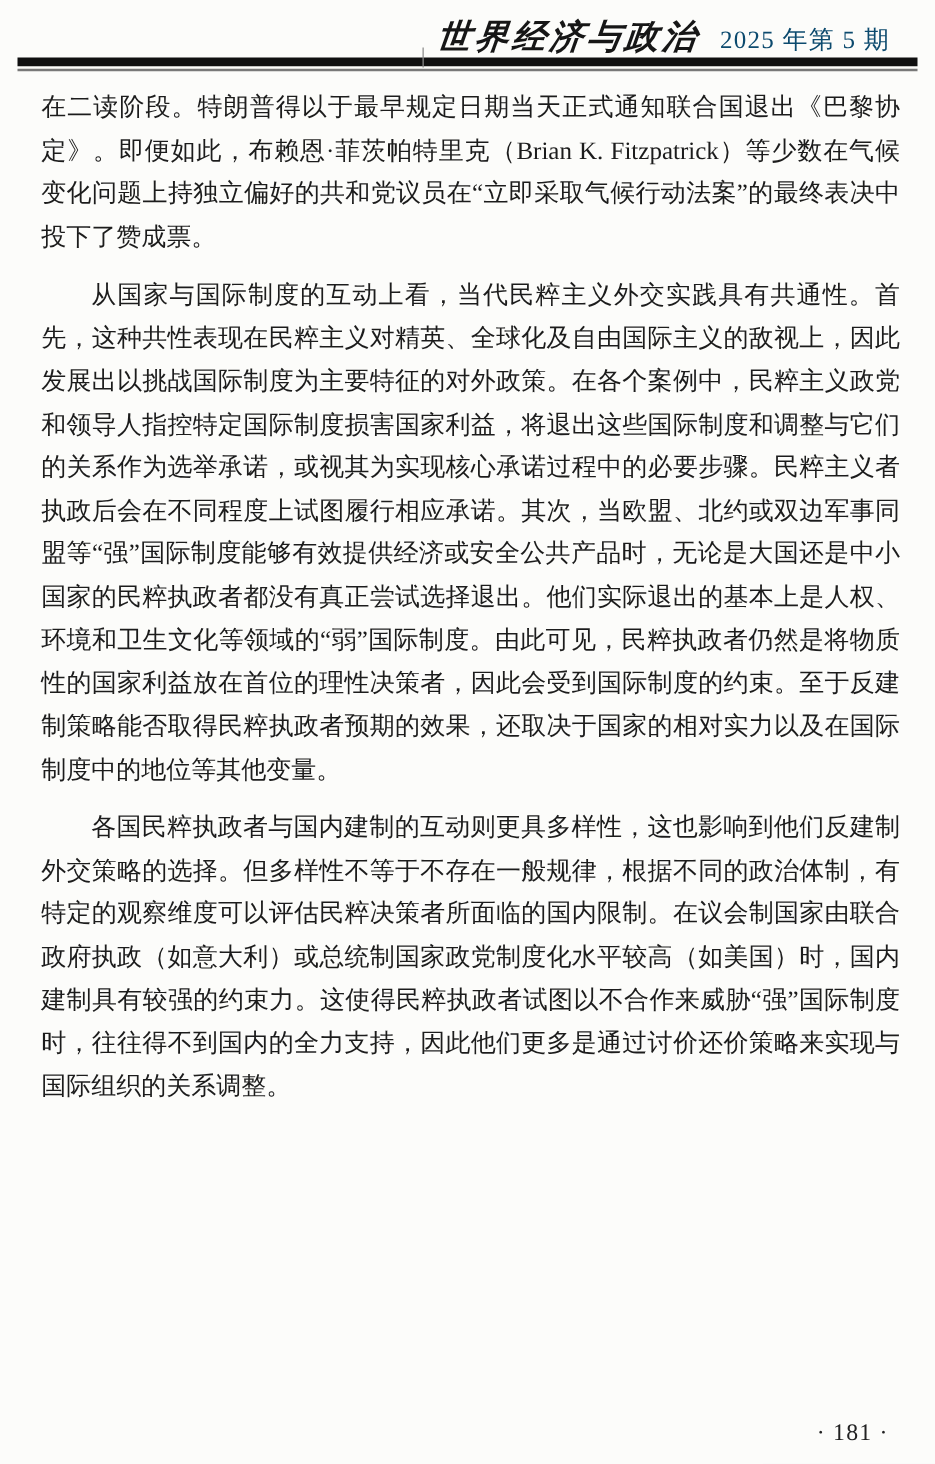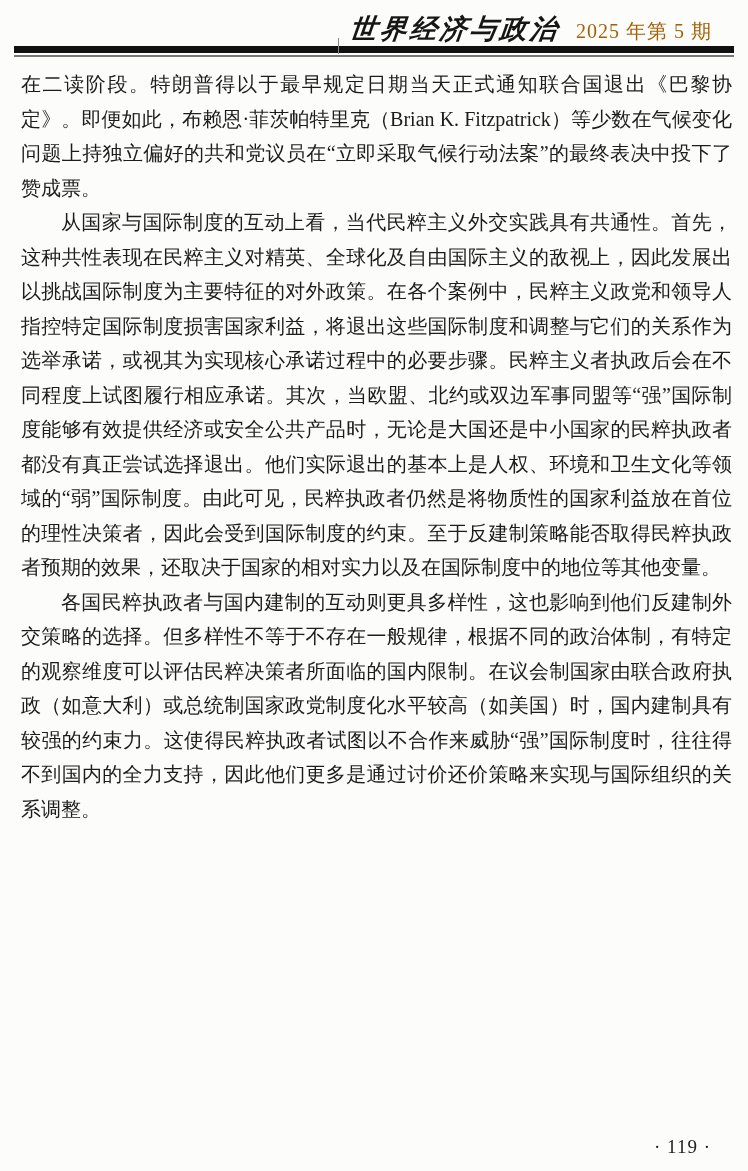--- a/index.html
+++ b/index.html
@@ -30,21 +30,21 @@
     font-weight: bold;
     letter-spacing: 3px;
     transform: skewX(-6deg);
     color: #161616;
     white-space: nowrap;
   }
   .issue-info {
     font-size: 20px;
     margin-left: 16px;
     letter-spacing: 1px;
-    color: #a16207;
+    color: #0c4a6e;
     white-space: nowrap;
   }
   .rules { position: relative; margin: 1px 14px 0 14px; }
   .rule-thick { height: 7px; background: #101010; }
   .rule-thin  { height: 2px; background: #787878; margin-top: 2px; }
   .center-tick {
     position: absolute;
     left: 45%;
     top: -8px;
     width: 1px;
@@ -53,21 +53,21 @@
   }
   
   .article {
     margin: 10px 16px 0 21px;
     font-size: 20px;
     line-height: 34.5px;
     text-align: justify;
     text-justify: inter-character;
     color: #1c1c1c;
   }
-  .para { margin: 0; text-indent: 2em; }
+  .para { margin: 12px; text-indent: 2em; }
   .para.no-indent { text-indent: 0; }
   .section-heading {
     font-size: 25px;
     font-weight: 600;
     text-align: center;
     letter-spacing: 0.45em;
     text-indent: 0.45em;
     margin: 29px 0 33px 0;
     line-height: 36px;
     color: #222222;
@@ -103,16 +103,16 @@
     <p class="para no-indent">在二读阶段。特朗普得以于最早规定日期当天正式通知联合国退出《巴黎协定》。即便如此，布赖恩·菲茨帕特里克（Brian K. Fitzpatrick）等少数在气候变化问题上持独立偏好的共和党议员在“立即采取气候行动法案”的最终表决中投下了赞成票。</p>
 
 
 
     <p class="para">从国家与国际制度的互动上看，当代民粹主义外交实践具有共通性。首先，这种共性表现在民粹主义对精英、全球化及自由国际主义的敌视上，因此发展出以挑战国际制度为主要特征的对外政策。在各个案例中，民粹主义政党和领导人指控特定国际制度损害国家利益，将退出这些国际制度和调整与它们的关系作为选举承诺，或视其为实现核心承诺过程中的必要步骤。民粹主义者执政后会在不同程度上试图履行相应承诺。其次，当欧盟、北约或双边军事同盟等“强”国际制度能够有效提供经济或安全公共产品时，无论是大国还是中小国家的民粹执政者都没有真正尝试选择退出。他们实际退出的基本上是人权、环境和卫生文化等领域的“弱”国际制度。由此可见，民粹执政者仍然是将物质性的国家利益放在首位的理性决策者，因此会受到国际制度的约束。至于反建制策略能否取得民粹执政者预期的效果，还取决于国家的相对实力以及在国际制度中的地位等其他变量。</p>
 
     <p class="para">各国民粹执政者与国内建制的互动则更具多样性，这也影响到他们反建制外交策略的选择。但多样性不等于不存在一般规律，根据不同的政治体制，有特定的观察维度可以评估民粹决策者所面临的国内限制。在议会制国家由联合政府执政（如意大利）或总统制国家政党制度化水平较高（如美国）时，国内建制具有较强的约束力。这使得民粹执政者试图以不合作来威胁“强”国际制度时，往往得不到国内的全力支持，因此他们更多是通过讨价还价策略来实现与国际组织的关系调整。</p>
   </main>
 
   <footer class="footer">
-    <span>· 119 ·</span>
+    <span>· 181 ·</span>
   </footer>
 
 </div>
 
 </body></html>

